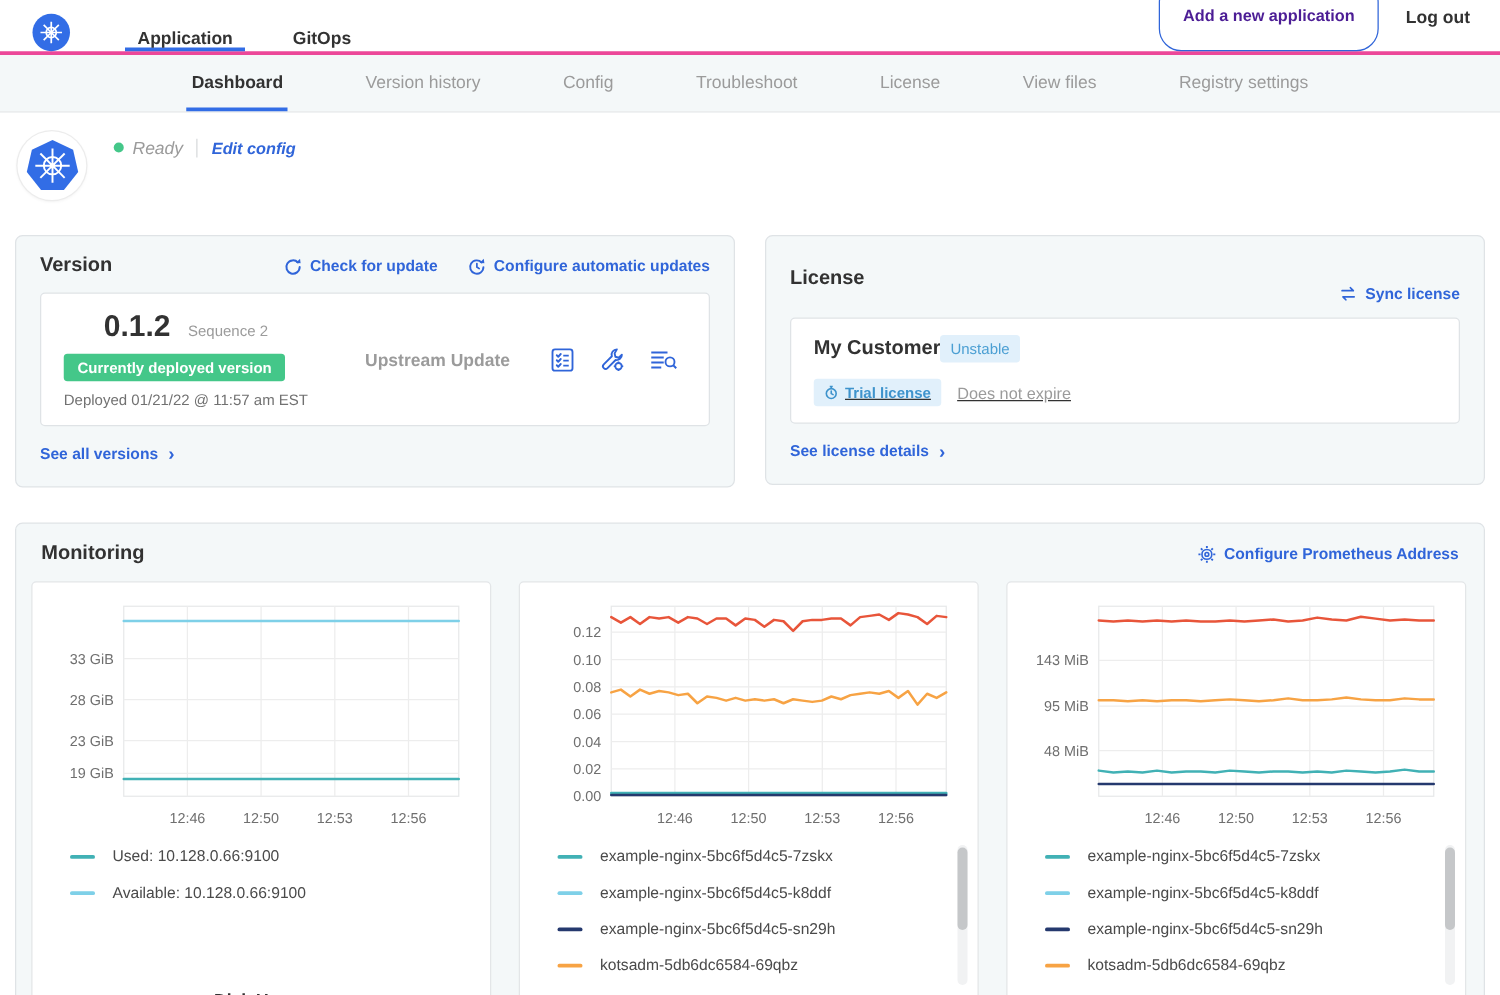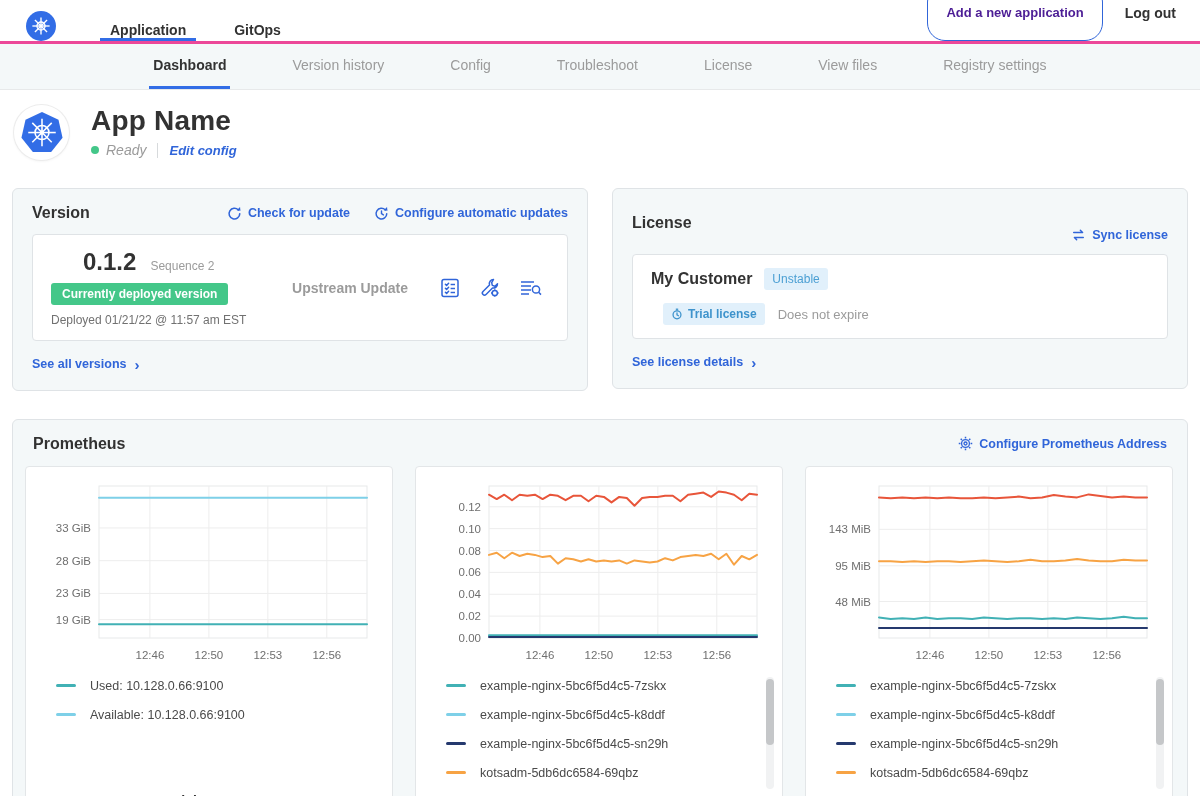--- a/index.html
+++ b/index.html
@@ -54,23 +54,23 @@
   .deployed { font-size:12px; color:#717171; }
   .upstream { flex:1; text-align:center; font-size:14px; font-weight:bold; color:#9b9b9b; }
   .ver-icons { display:flex; gap:18px; color:#3065d9; margin-left:8px; padding-right:6px; }
   .ver-icons span { cursor:pointer; display:flex; }
   .card-foot { margin-top:13px; }
   .chev { font-size:15px; font-weight:bold; margin-left:2px; }
 
   
   .lic-row1 { display:flex; align-items:center; gap:0; }
   .customer { font-size:16px; font-weight:bold; }
-  .blue-badge { background:#e1f0fb; color:#4b9fd3; font-size:12px; padding:4px 8px; border-radius:3px;margin-left:12px; }
+  .blue-badge { background:#e1f0fb; color:#4b9fd3; font-size:12px; padding:4px 8px; border-radius:3px; }
   .blue-badge.strong { font-weight:bold; color:#3e93cc; display:inline-flex; align-items:center; gap:5px; }
-  .lic-row2 { display:flex; align-items:center; gap:13px; margin-top:13px; }
+  .lic-row2 { display:flex; align-items:center; gap:13px; margin-top:13px;text-decoration:underline; }
   .expiry { font-size:13px; color:#9b9b9b; }
 
   
   .monitor-card { margin:28px 0 0; background:#f4f8f9; border:1px solid #dfe3e6; border-radius:6px; padding:15px 12px 12px; }
   .monitor-head { display:flex; align-items:center; justify-content:space-between; padding:0 8px; margin-bottom:13px; }
   .charts-row { display:flex; gap:22px; }
   .chart-card { width:368px; background:#fff; border:1px solid #e3e6e8; border-radius:4px; padding:12px 0 12px; display:flex; flex-direction:column; }
   .chart-card svg { display:block; margin:0 auto; font-family:inherit; }
   .legend { position:relative; margin:4px 0 0 30px; padding-right:44px; min-height:106px; }
   .legend-item { display:flex; align-items:center; gap:14px; margin-bottom:15px; cursor:pointer; }
@@ -136,21 +136,20 @@
           <line x1="24" y1="23.5" x2="39" y2="23.5"></line>
         <line x1="24" y1="23.5" x2="13.4" y2="12.9"></line>
           <line x1="24" y1="23.5" x2="34.6" y2="12.9"></line>
         <line x1="24" y1="23.5" x2="13.4" y2="34.1"></line>
           <line x1="24" y1="23.5" x2="34.6" y2="34.1"></line>
       </g>
       <circle cx="24" cy="23.5" r="2.4" fill="#fff"></circle>
     </svg>
   </div>
   <div class="ah-text">
-    <div class="app-title">App Name</div>
     <div class="status-row">
       <span class="dot"></span>
       <span class="status-label">Ready</span>
       <span class="vdiv"></span>
       <a class="link">Edit config</a>
     </div>
   </div>
 </div>
 
 <div class="content">
@@ -264,21 +263,21 @@
         <a class="link" style="font-size:12.5px;">
           <span>See license details</span>
             <span class="chev">›</span>
         </a>
       </div>
     </div>
   </div>
 
   <div class="monitor-card">
     <div class="monitor-head">
-      <div class="card-title">Prometheus</div>
+      <div class="card-title">Monitoring</div>
       <a class="link" style="font-size:12.5px;">
         <svg width="15" height="15" viewBox="0 0 16 16" fill="none" stroke="#3065d9" stroke-width="1.4">
           <circle cx="8" cy="8" r="4.2"></circle>
           <circle cx="8" cy="8" r="1.6"></circle>
           <g stroke-width="1.6">
             <line x1="8" y1="0.8" x2="8" y2="2.6"></line>
               <line x1="8" y1="13.4" x2="8" y2="15.2"></line>
             <line x1="0.8" y1="8" x2="2.6" y2="8"></line>
               <line x1="13.4" y1="8" x2="15.2" y2="8"></line>
             <line x1="2.9" y1="2.9" x2="4.2" y2="4.2"></line>

